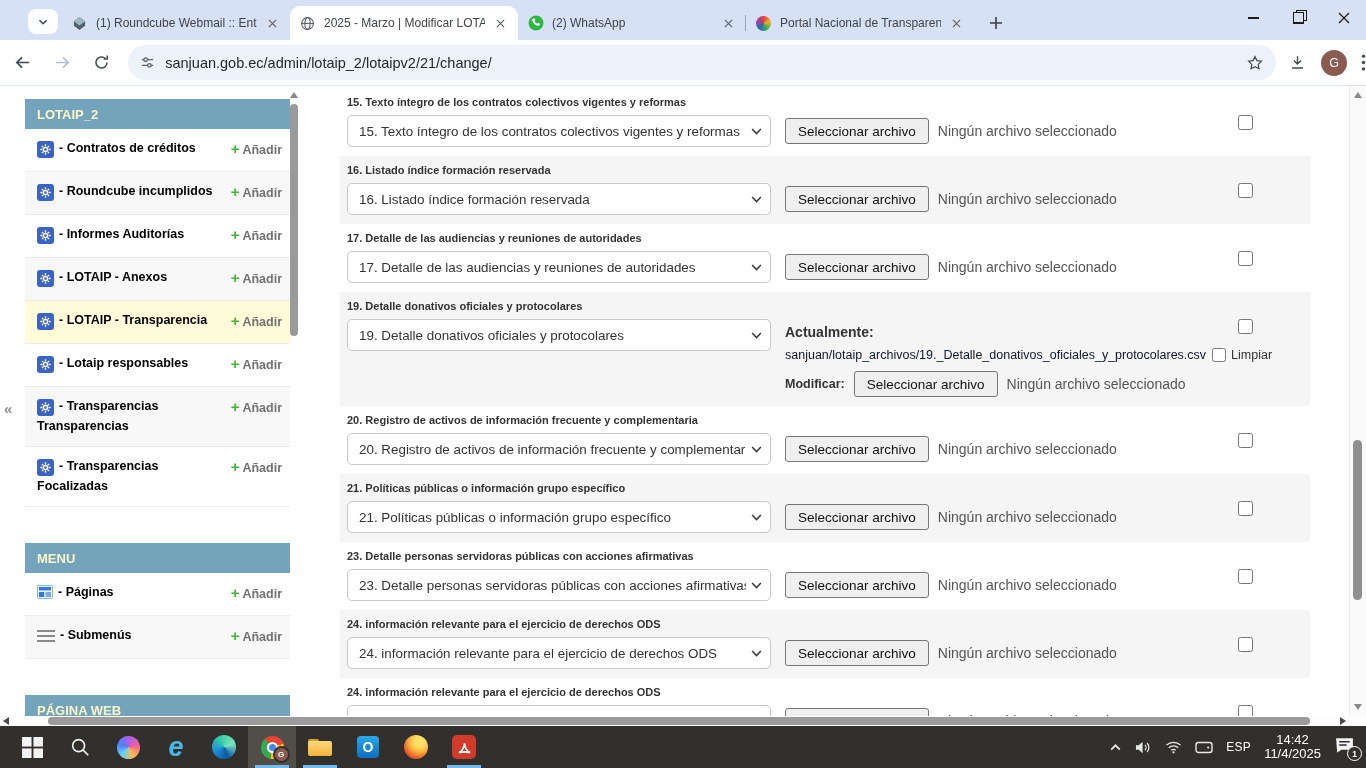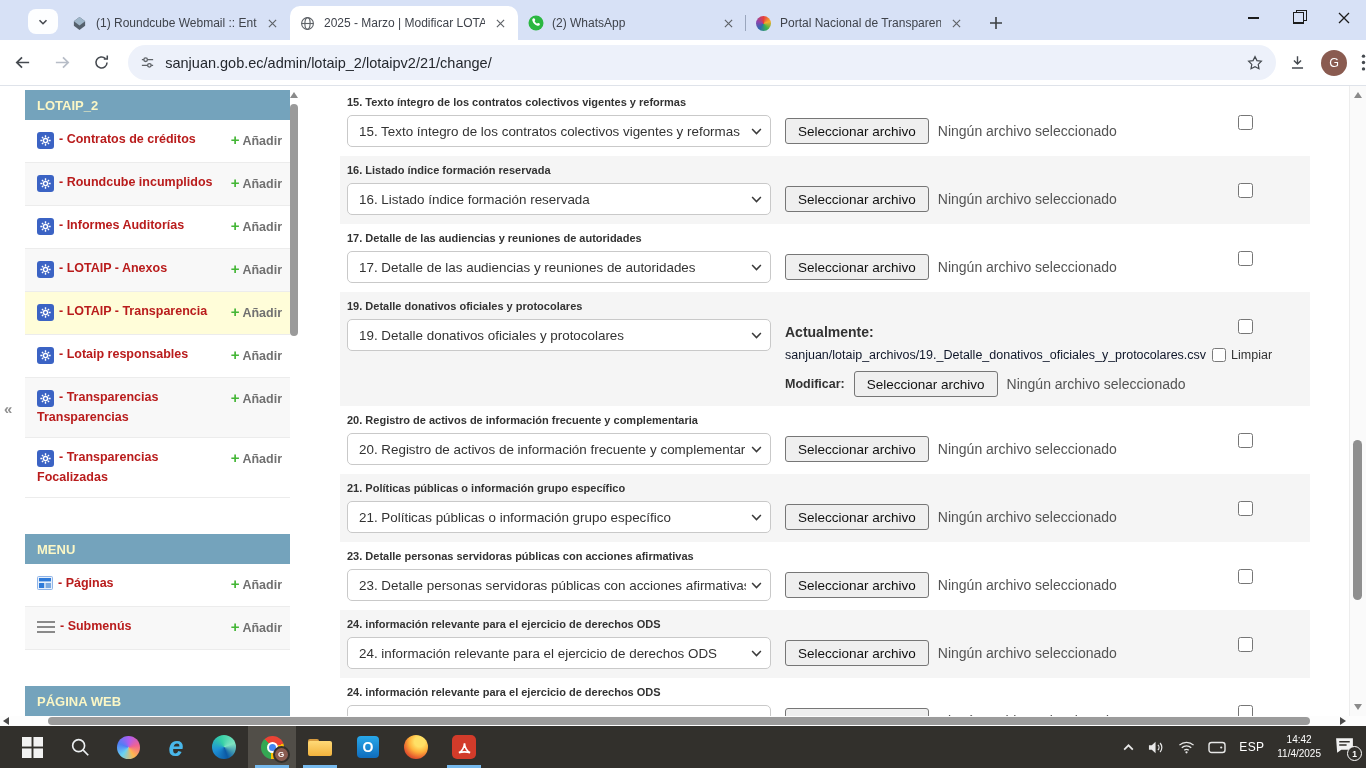--- a/index.html
+++ b/index.html
@@ -38,34 +38,34 @@
   .omni-url{margin-left:10px;font-size:14.5px;color:#24282e;white-space:nowrap;overflow:hidden;flex:1;}
   .omni-star{flex:none;margin-left:8px;display:flex;}
   .toolbar-right{display:flex;align-items:center;margin-left:12px;gap:14px;}
   .avatar{width:26px;height:26px;border-radius:50%;background:#8a5b50;color:#fff;font-size:12.5px;
       display:flex;align-items:center;justify-content:center;}
 
   
   .page{position:absolute;left:0;top:86px;width:1366px;height:630px;background:#fff;overflow:hidden;}
 
   
-  .sidebar{position:absolute;left:25px;top:4px;width:265px;}
+  .sidebar{position:absolute;left:25px;top:13px;width:265px;}
   .sb-section{margin-bottom:36px;}
   .sb-header{height:30px;background:#74a3bc;color:#fbf7c6;font-weight:bold;font-size:13px;
       display:flex;align-items:center;padding:0 12px;}
   .sb-item{padding:11px 8px 11px 12px;font-size:12.5px;font-weight:bold;color:#447e9b;
       border-bottom:1px solid #ececec;background:#fff;line-height:17px;overflow:hidden;}
   .sb-item.shaded{background:#f8f8f8;}
   .sb-item.selected{background:#fffdd9;}
   .add{float:right;color:#717171;font-size:12.5px;font-weight:bold;text-decoration:none;margin-left:14px;}
   .add .plus{color:#44b636;font-size:15px;margin-right:3px;}
   .sb-ic{display:inline-block;vertical-align:-3px;margin-right:5px;}
   .gear-tile{display:inline-flex;width:17px;height:17px;background:#3b63c4;border-radius:3px;
       align-items:center;justify-content:center;}
-  .sb-label{text-decoration:none;color:#b91c1c;}
+  .sb-label{text-decoration:none;color:#000000;}
 
   .sb-scroll{position:absolute;left:288px;top:4px;width:12px;height:340px;}
   .sb-scroll .arr-up{position:absolute;left:2px;top:2px;width:0;height:0;
       border-left:4px solid transparent;border-right:4px solid transparent;border-bottom:6px solid #8a8a8a;}
   .sb-scroll .thumb{position:absolute;left:2px;top:14px;width:8px;height:232px;background:#9a9a9a;border-radius:4px;}
   .collapse{position:absolute;left:4px;top:314px;color:#8f8f8f;font-size:15px;font-weight:bold;}
 
   
   .content{position:absolute;left:340px;top:2px;width:970px;}
   .frow{position:relative;padding:8px 0 9px;}
@@ -128,21 +128,21 @@
       background:linear-gradient(#ffd977,#f2b33d);}
   .ic-outlook{width:22px;height:22px;border-radius:4px;background:linear-gradient(#28a8ea,#0f6cbd);
       color:#fff;font-size:14px;font-weight:bold;display:flex;align-items:center;justify-content:center;}
   .ic-firefox{width:24px;height:24px;border-radius:50%;
       background:radial-gradient(circle at 65% 28%,#ffe066 0 22%,#ffb03a 45%,#e4572e 72%,#b5321a 100%);}
   .ic-acrobat{width:24px;height:24px;border-radius:5px;background:#d23b2a;
       display:flex;align-items:center;justify-content:center;}
   .tray{margin-left:auto;display:flex;align-items:center;gap:13px;padding-right:8px;color:#fff;}
   .tray-ic{display:flex;align-items:center;}
   .tray-lang{font-size:12px;letter-spacing:.3px;}
-  .tray-clock{font-size:10px;line-height:14px;text-align:center;}
+  .tray-clock{font-size:13px;line-height:14px;text-align:center;}
   .tray-bell{position:relative;width:24px;height:22px;}
   .badge{position:absolute;right:-4px;bottom:-3px;width:13px;height:13px;border-radius:50%;
       background:#32302c;border:1.5px solid #fff;color:#fff;font-size:8.5px;font-weight:bold;
       display:flex;align-items:center;justify-content:center;}
 </style>
 </head>
 <body>
 
 <div class="screen">
 

